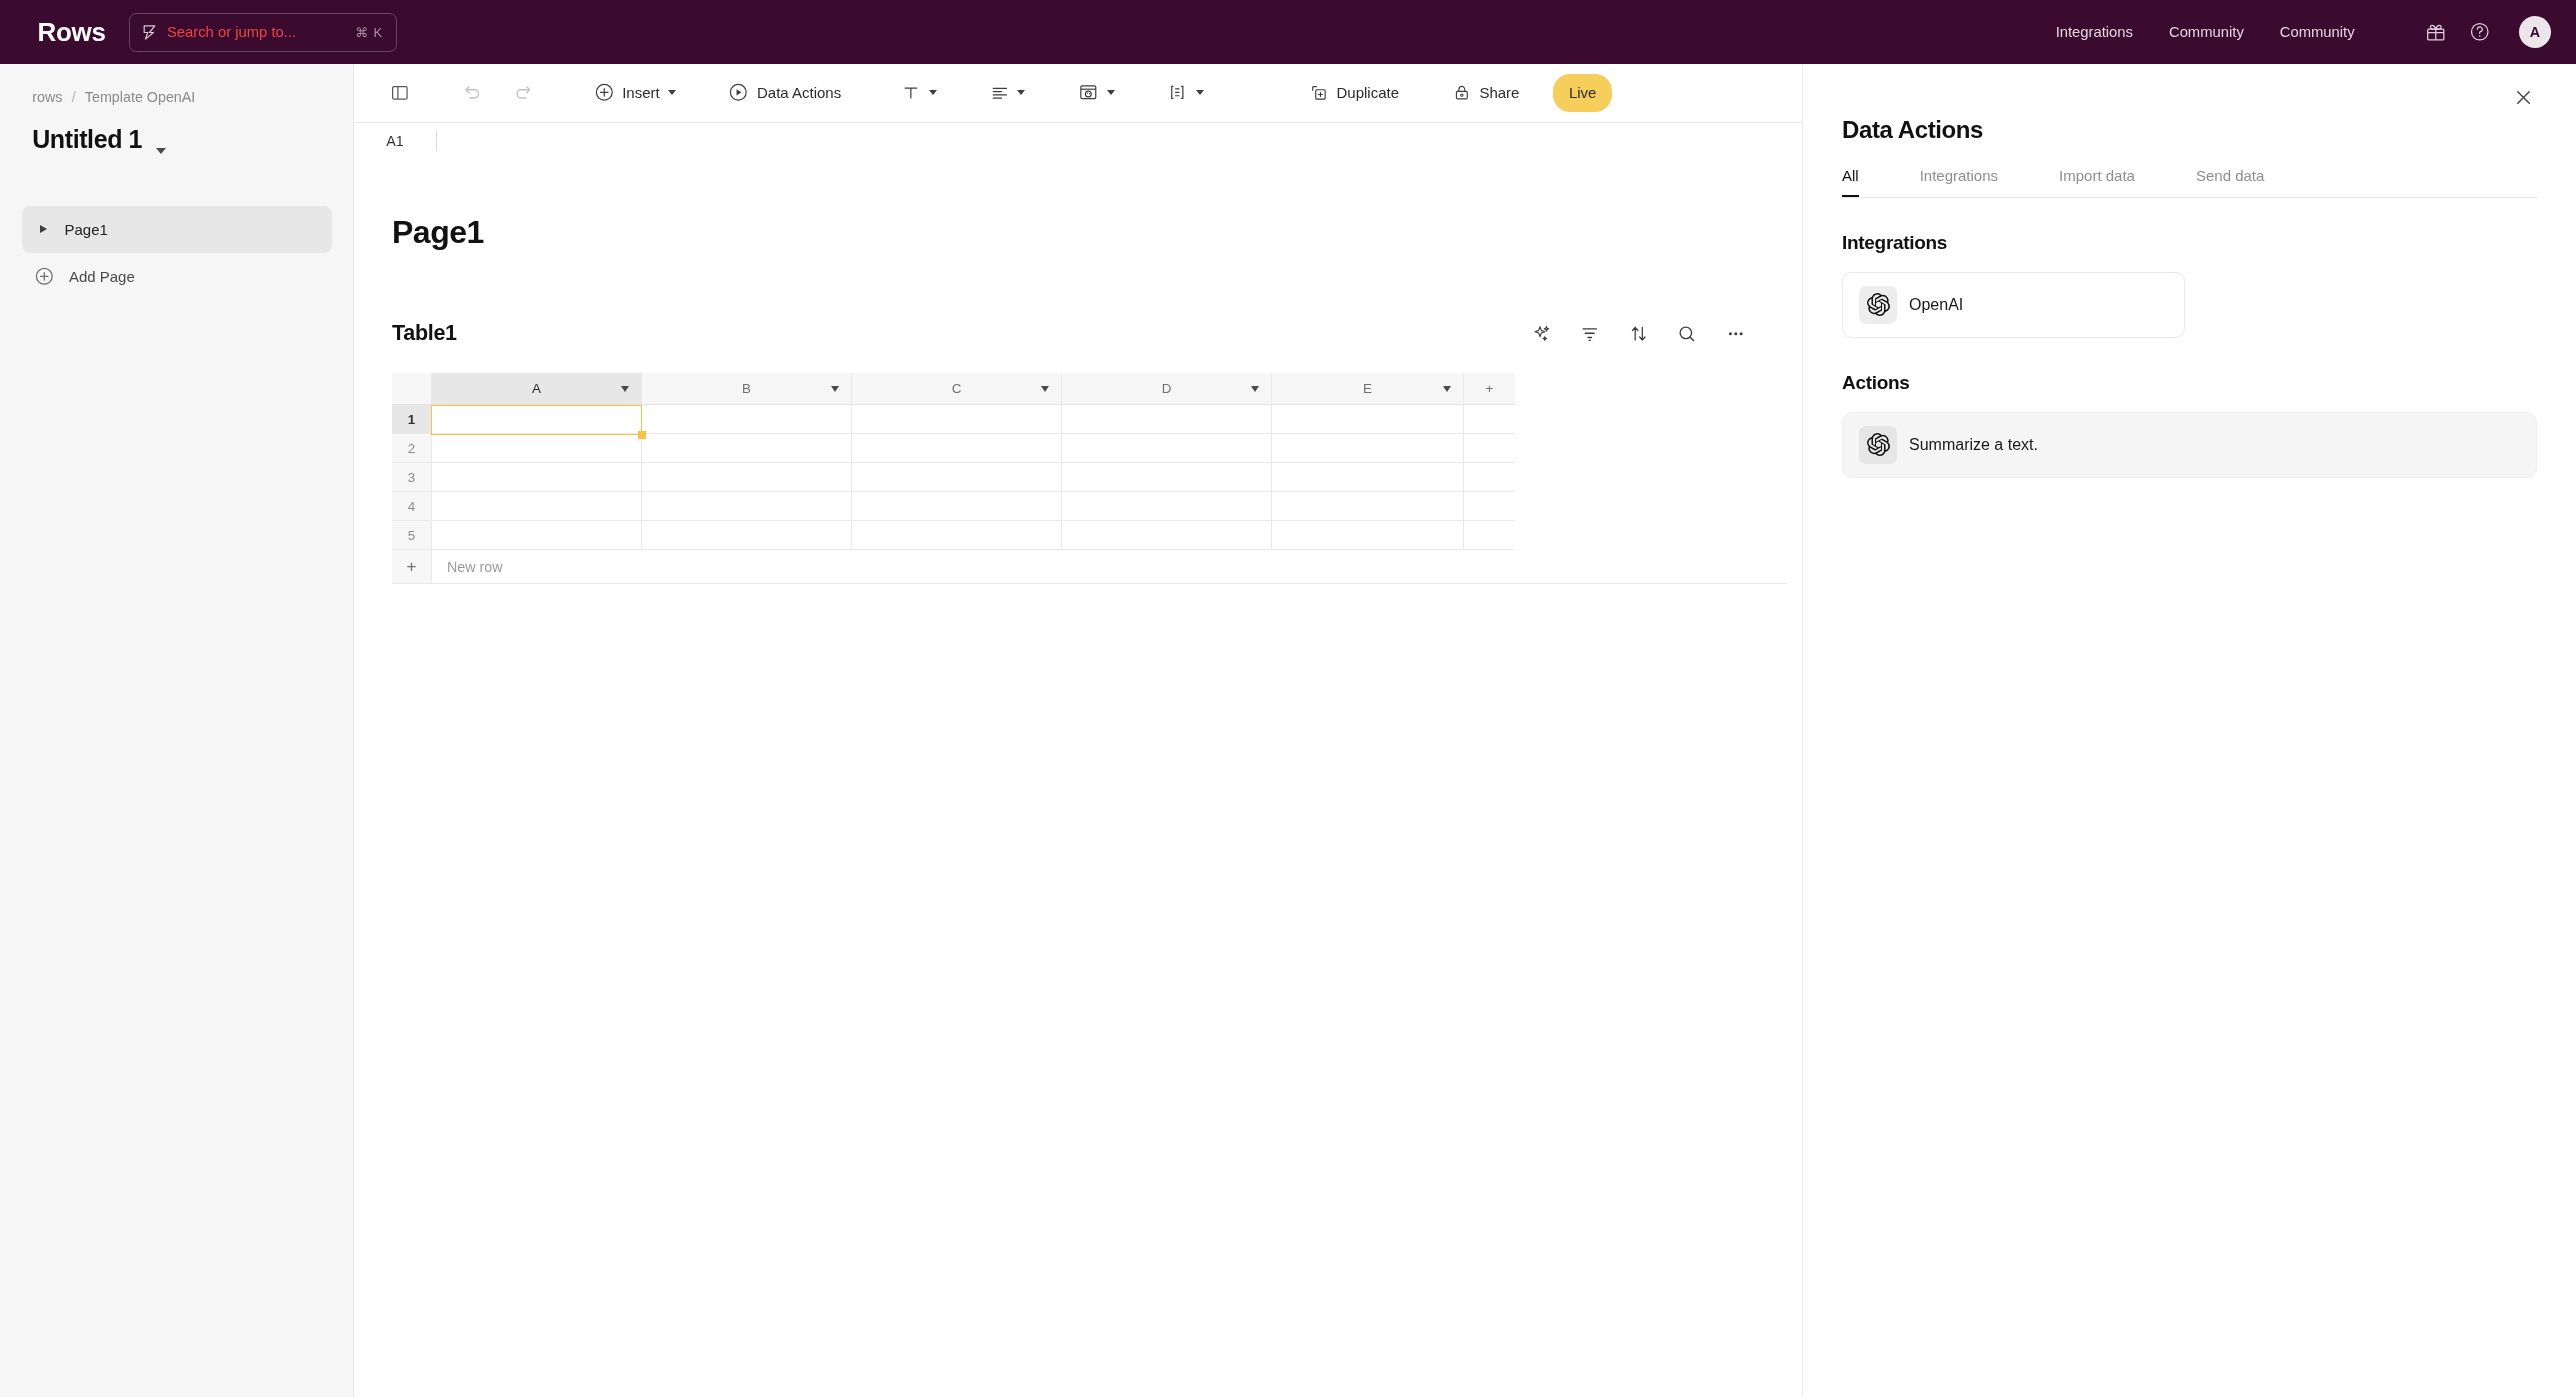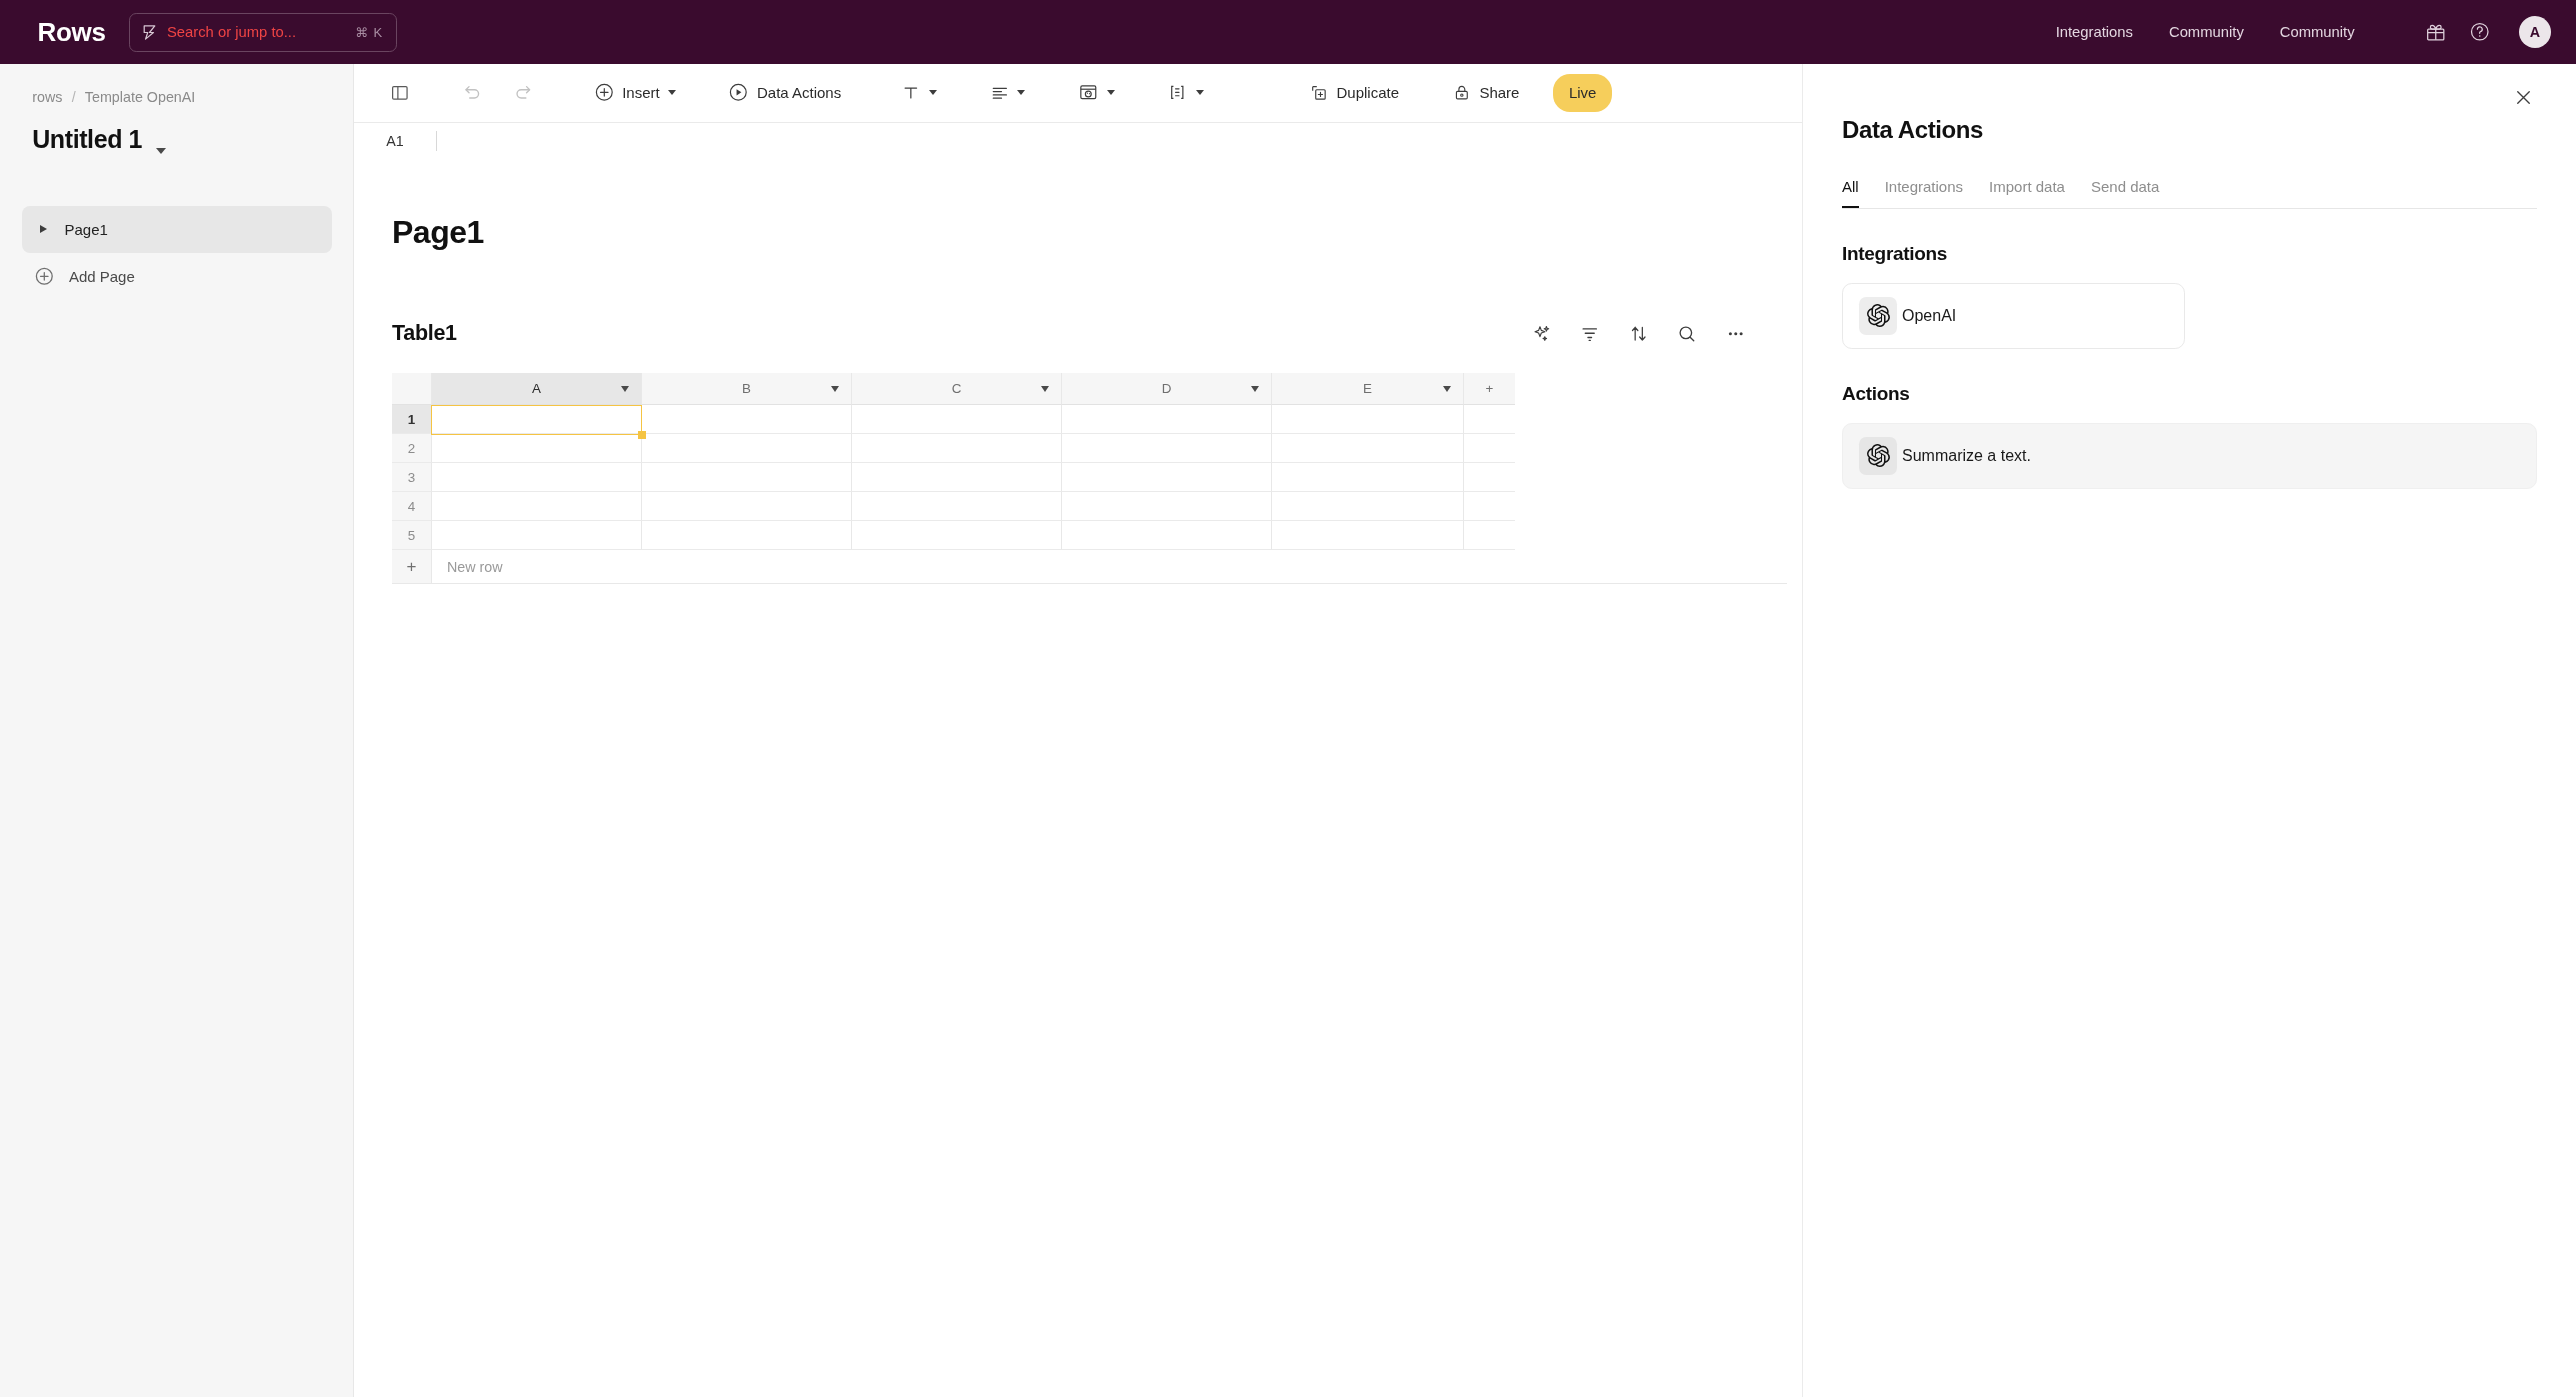--- a/index.html
+++ b/index.html
@@ -387,23 +387,23 @@
   .results-count {
     font-size: 14px;
     color: #8e8e8e;
   }
   .vdiv {
     width: 0.9px; height: 21.5px;
     background: #d8d8d8;
     margin: 0 12.5px 0 10.7px;
   }
   .tabs {
-    margin-top: 34px;
-    display: flex;
-    gap: 26px;
+    margin-top: 23px;
+    display: flex;
+    gap: 61px;
     border-bottom: 0.9px solid #e6e6e6;
   }
   .tab {
     padding-bottom: 12.5px;
     font-size: 15px;
     color: #8e8e8e;
     position: relative;
   }
   .tab.active { color: #111; }
   .tab.active::after {
@@ -421,21 +421,21 @@
     color: #111;
   }
   .result-card {
     margin-top: 18px;
     height: 66px;
     border: 0.9px solid #e9e9e9;
     border-radius: 9.8px;
     display: flex;
     align-items: center;
     padding: 0 16px;
-    gap: 5px;
+    gap: 12px;
     background: #fff;
   }
   .result-card.wide { width: 100%; }
   .result-card.narrow { width: 343px; }
   .result-card.hover { background: #F5F5F5; border-color: #efefef; }
   .logo-box {
     width: 38px; height: 38px;
     border-radius: 7.2px;
     background: #EDEDED;
     display: flex;

